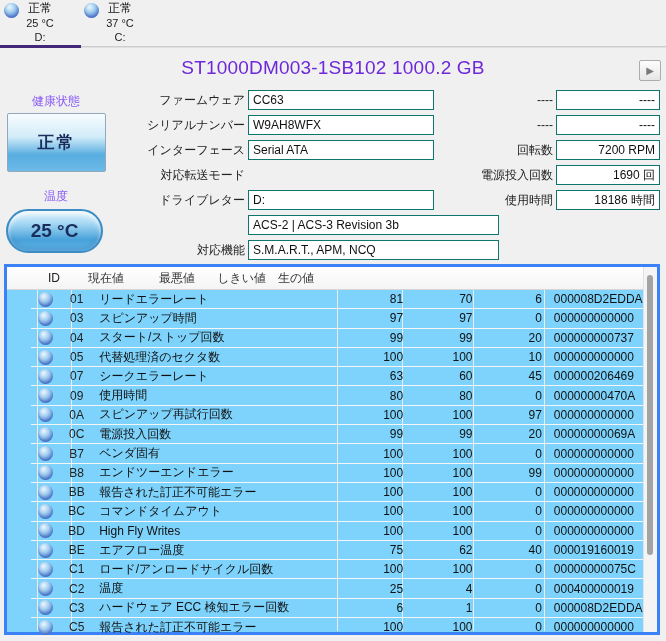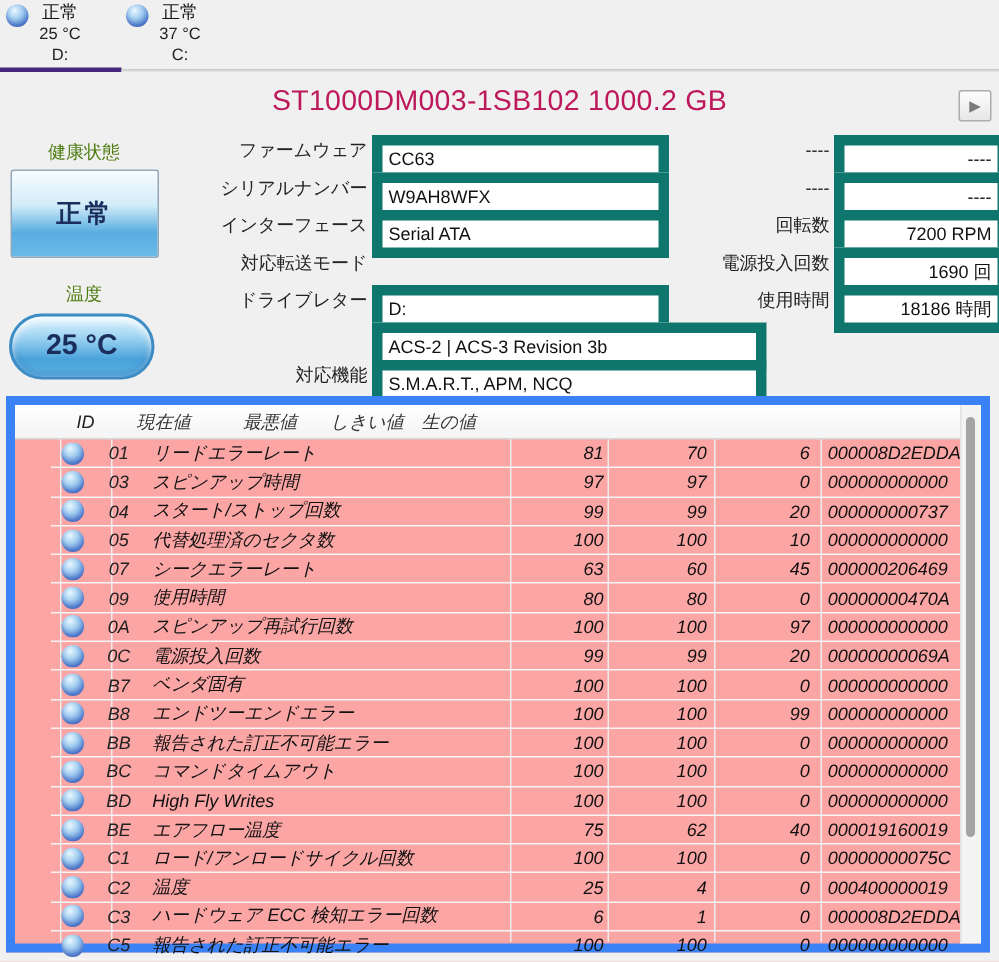--- a/index.html
+++ b/index.html
@@ -22,29 +22,29 @@
   }
   .tab .orb{position:absolute;left:4px;top:3px;}
   .tabtxt{position:absolute;left:18px;top:1px;width:44px;text-align:center;}
   .t-status{font-size:12px;color:#111;line-height:15px;white-space:nowrap;}
   .t-temp{font-size:11px;color:#222;line-height:14px;white-space:nowrap;}
   .t-drive{font-size:11px;color:#222;line-height:15px;white-space:nowrap;}
   .tab-underline{position:absolute;left:0;top:45px;width:81px;height:3px;background:var(--tab_underline,#44267a);}
   .strip-line{position:absolute;left:81px;top:46px;width:585px;height:2px;background:linear-gradient(#c4c4c4,#e9e9e9);}
 
   
-  .title{position:absolute;left:0;top:57px;width:666px;text-align:center;font-size:19px;color:#be185d;letter-spacing:.2px;}
+  .title{position:absolute;left:0;top:57px;width:666px;text-align:center;font-size:19px;color:#6d28d9;letter-spacing:.2px;}
   .next-btn{
     position:absolute;left:639px;top:60px;width:22px;height:21px;
     background:linear-gradient(#fdfdfd,#e6e6e6);border:1px solid #acacac;border-radius:2px;
     font-size:10px;color:#7a7a7a;display:flex;align-items:center;justify-content:center;padding:0;
   }
 
   
-  .panel-label{position:absolute;left:0;width:112px;text-align:center;font-size:12px;color:#4d7c0f;}
+  .panel-label{position:absolute;left:0;width:112px;text-align:center;font-size:12px;color:#8b5cf6;}
   .health-label{top:93px;}
   .health-btn{
     position:absolute;left:7px;top:113px;width:97px;height:57px;
     border:1px solid #93a9bb;border-radius:2px;
     background:linear-gradient(180deg,#f7fcfe 0%,#d2ecf9 40%,#58ade0 72%,#6cbae8 100%);
     display:flex;align-items:center;justify-content:center;
     font-size:17px;font-weight:bold;color:var(--text_navy,#1b2d5c);
     letter-spacing:2px;
   }
   .temp-label{top:188px;}
@@ -55,32 +55,32 @@
     box-shadow:inset 0 3px 5px rgba(255,255,255,.85), inset 0 -3px 5px rgba(30,100,170,.35);
     display:flex;align-items:center;justify-content:center;
     font-size:19px;font-weight:bold;color:var(--text_navy,#1b2d5c);
   }
 
   
   .field{position:absolute;left:0;width:666px;height:21px;}
   .flabel{position:absolute;font-size:12px;color:#222;line-height:20px;white-space:nowrap;}
   .fbox{
     position:absolute;height:16px;font-size:12px;color:#111;line-height:16px;
-    background:#fff;border:7px solid #0f766e;padding:1px 4px;white-space:nowrap;overflow:hidden;
+    background:#fff;border:1px solid #0f766e;padding:1px 4px;white-space:nowrap;overflow:hidden;
   }
   .lab-l{left:60px;width:185px;text-align:right;}
   .box-l{left:248px;width:176px;}
   .lab-r{left:420px;width:133px;text-align:right;}
   .box-r{left:556px;width:94px;text-align:right;}
   .box-w{left:248px;width:241px;}
 
   
   .table{
     position:absolute;left:4px;top:264px;width:656px;height:371px;
-    background:#fca5a5;border:6px solid #3b82f6;box-sizing:border-box;font-style:italic;
+    background:#7dd3fc;border:3px solid #3b82f6;box-sizing:border-box;
   }
   .vline{position:absolute;top:1px;bottom:1px;width:1px;background:#ececec;z-index:0;}
   .thead{
     position:relative;z-index:1;display:flex;height:22px;align-items:center;
     background:linear-gradient(#ffffff,#f4f4f4);border-bottom:1px solid #d6d6d6;
     font-size:12px;color:#333;
   }
   .tbody{position:relative;z-index:1;padding-left:24px;}
   .trow{display:flex;height:19.3px;align-items:center;font-size:12px;color:#111;border-bottom:1px solid #f5f5f5;box-sizing:border-box;}
   .c{white-space:nowrap;overflow:hidden;box-sizing:border-box;}

